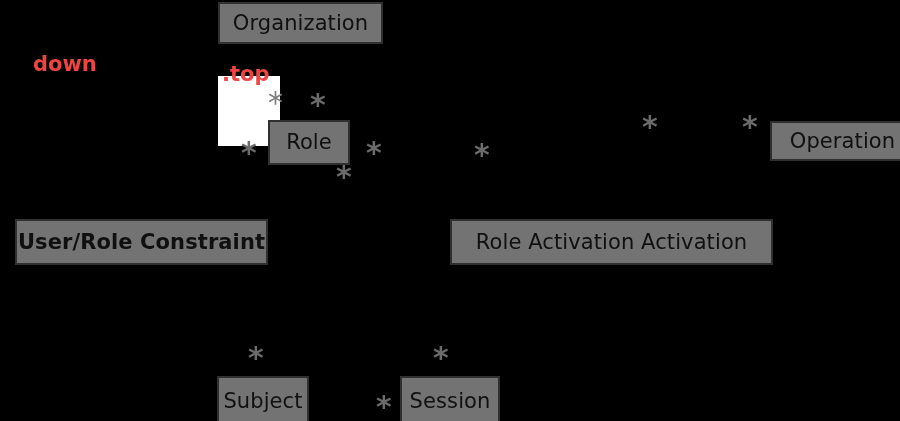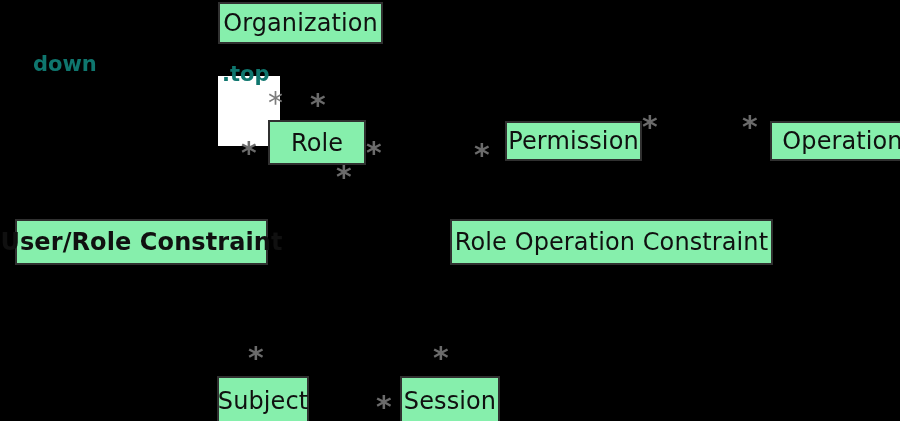--- a/index.html
+++ b/index.html
@@ -11,24 +11,24 @@
     position: relative;
     width: 900px;
     height: 421px;
     background: #000000;
     overflow: hidden;
     font-family: "DejaVu Sans", "Liberation Sans", sans-serif;
   }
   .node {
     position: absolute;
     box-sizing: border-box;
-    background: #86efac;
+    background: #737373;
     border: 2px solid #303030;
     color: #101010;
-    font-size: 24px;
+    font-size: 21px;
     line-height: 1;
     display: flex;
     align-items: center;
     justify-content: center;
     white-space: nowrap;
     letter-spacing: 0.1px;
   }
   .node-label {
     display: block;
     padding: 0 10px;
@@ -36,21 +36,21 @@
   .plainbox {
     position: absolute;
     box-sizing: border-box;
     background: #ffffff;
     border: none;
   }
   .tag {
     position: absolute;
     font-family: "DejaVu Sans", "Liberation Sans", sans-serif;
     font-weight: bold;
-    color: #0f766e;
+    color: #ef4444;
     font-size: 21px;
     line-height: 1;
     white-space: nowrap;
     text-align: center;
   }
   .star {
     position: absolute;
     color: #6b6b6b;
     font-size: 30px;
     line-height: 1;
@@ -87,38 +87,35 @@
   <div class="star" style="left:642px; top:112px;">*</div>
   <div class="star" style="left:742px; top:112px;">*</div>
   <div class="star" style="left:248px; top:343px;">*</div>
   <div class="star" style="left:433px; top:343px;">*</div>
   <div class="star" style="left:376px; top:392px;">*</div>
 
   <div class="node" style="left:218px; top:2px; width:165px; height:42px;">
     <span class="node-label">Organization</span>
   </div>
 
-  <div class="node" style="left:268px; top:120px; width:98px; height:45px;align-items:center;">
+  <div class="node" style="left:268px; top:120px; width:82px; height:45px;align-items:center;">
     <span class="node-label">Role</span>
   </div>
 
-  <div class="node" style="left:505px; top:121px; width:137px; height:40px;">
-    <span class="node-label">Permission</span>
-  </div>
 
   <div class="node" style="left:770px; top:121px; width:145px; height:40px;">
     <span class="node-label">Operation</span>
   </div>
 
   <div class="node" style="left:15px; top:219px; width:253px; height:46px;font-weight:bold;">
     <span class="node-label">User/Role Constraint</span>
   </div>
 
   <div class="node" style="left:450px; top:219px; width:323px; height:46px;">
-    <span class="node-label">Role Operation Constraint</span>
+    <span class="node-label">Role Activation Activation</span>
   </div>
 
   <div class="node" style="left:217px; top:376px; width:92px; height:50px;">
     <span class="node-label">Subject</span>
   </div>
 
   <div class="node" style="left:400px; top:376px; width:100px; height:50px;">
     <span class="node-label">Session</span>
   </div>
 

